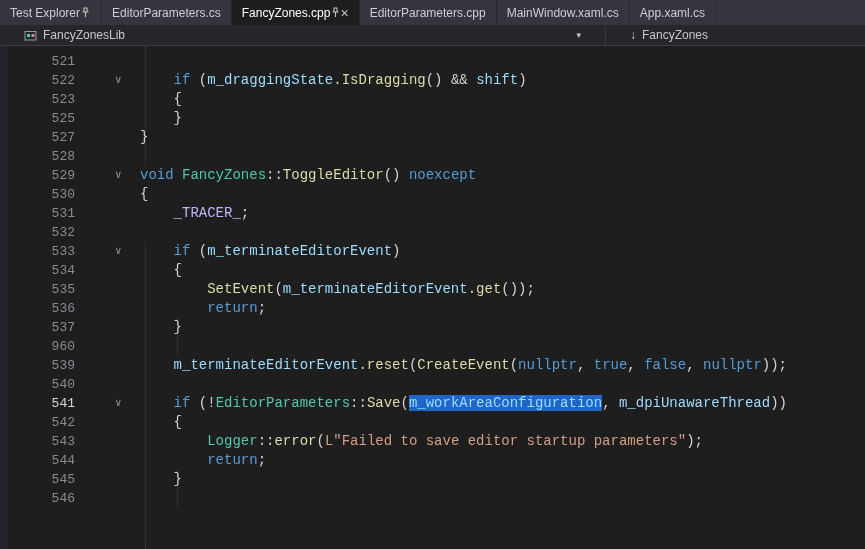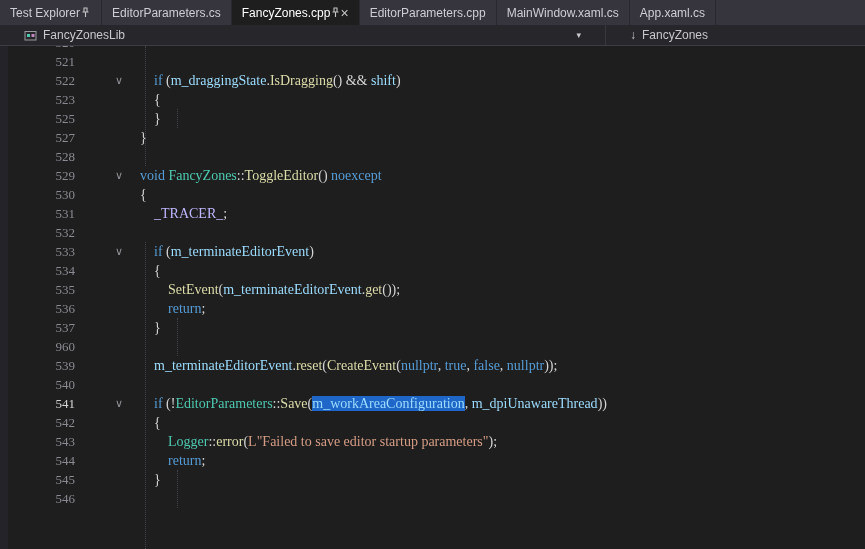--- a/index.html
+++ b/index.html
@@ -17,21 +17,21 @@
   
   .navbar{display:flex;height:21px;background:var(--navbar-bg,#26262b);border-bottom:1px solid #3c3c44;
           align-items:stretch;font-size:12px;color:#c7c7cc}
   .combo{display:flex;align-items:center;gap:6px;padding:0 24px}
   .combo.project{width:606px;border-right:1px solid #38383f}
   .combo .chev{margin-left:auto;font-size:9px;color:#c9c9c9}
   .combo .down-arrow{font-size:12px;color:#c9c9c9}
 
   
   .editor{position:relative;height:503px;overflow:hidden;
-          font-family:Liberation Serif, serif;font-size:14px;background:var(--editor-bg,#1e1e1e)}
+          font-family:Liberation Mono, monospace;font-size:14px;background:var(--editor-bg,#1e1e1e)}
   .left-strip{position:absolute;left:0;top:0;bottom:0;width:8px;background:#232329}
   .guide{position:absolute;width:0;border-left:1px dotted #42424c}
   .lines{position:absolute;left:0;top:-13px;right:0}
   .line{display:flex;height:19px;line-height:19px;white-space:pre}
   .ln{width:75px;text-align:right;color:var(--line-number,#8a8a93);font-size:13px}
   .ln.cur{color:var(--line-number-active,#d7d7d7)}
   .fold{width:65px;position:relative;flex:none}
   .chev-fold{position:absolute;left:40px;top:0;color:#909098;font-size:11px;line-height:19px}
   .codeline{color:var(--default-text,#d4d4d4)}
   .tk-kw{color:var(--keyword,#569cd6)}

